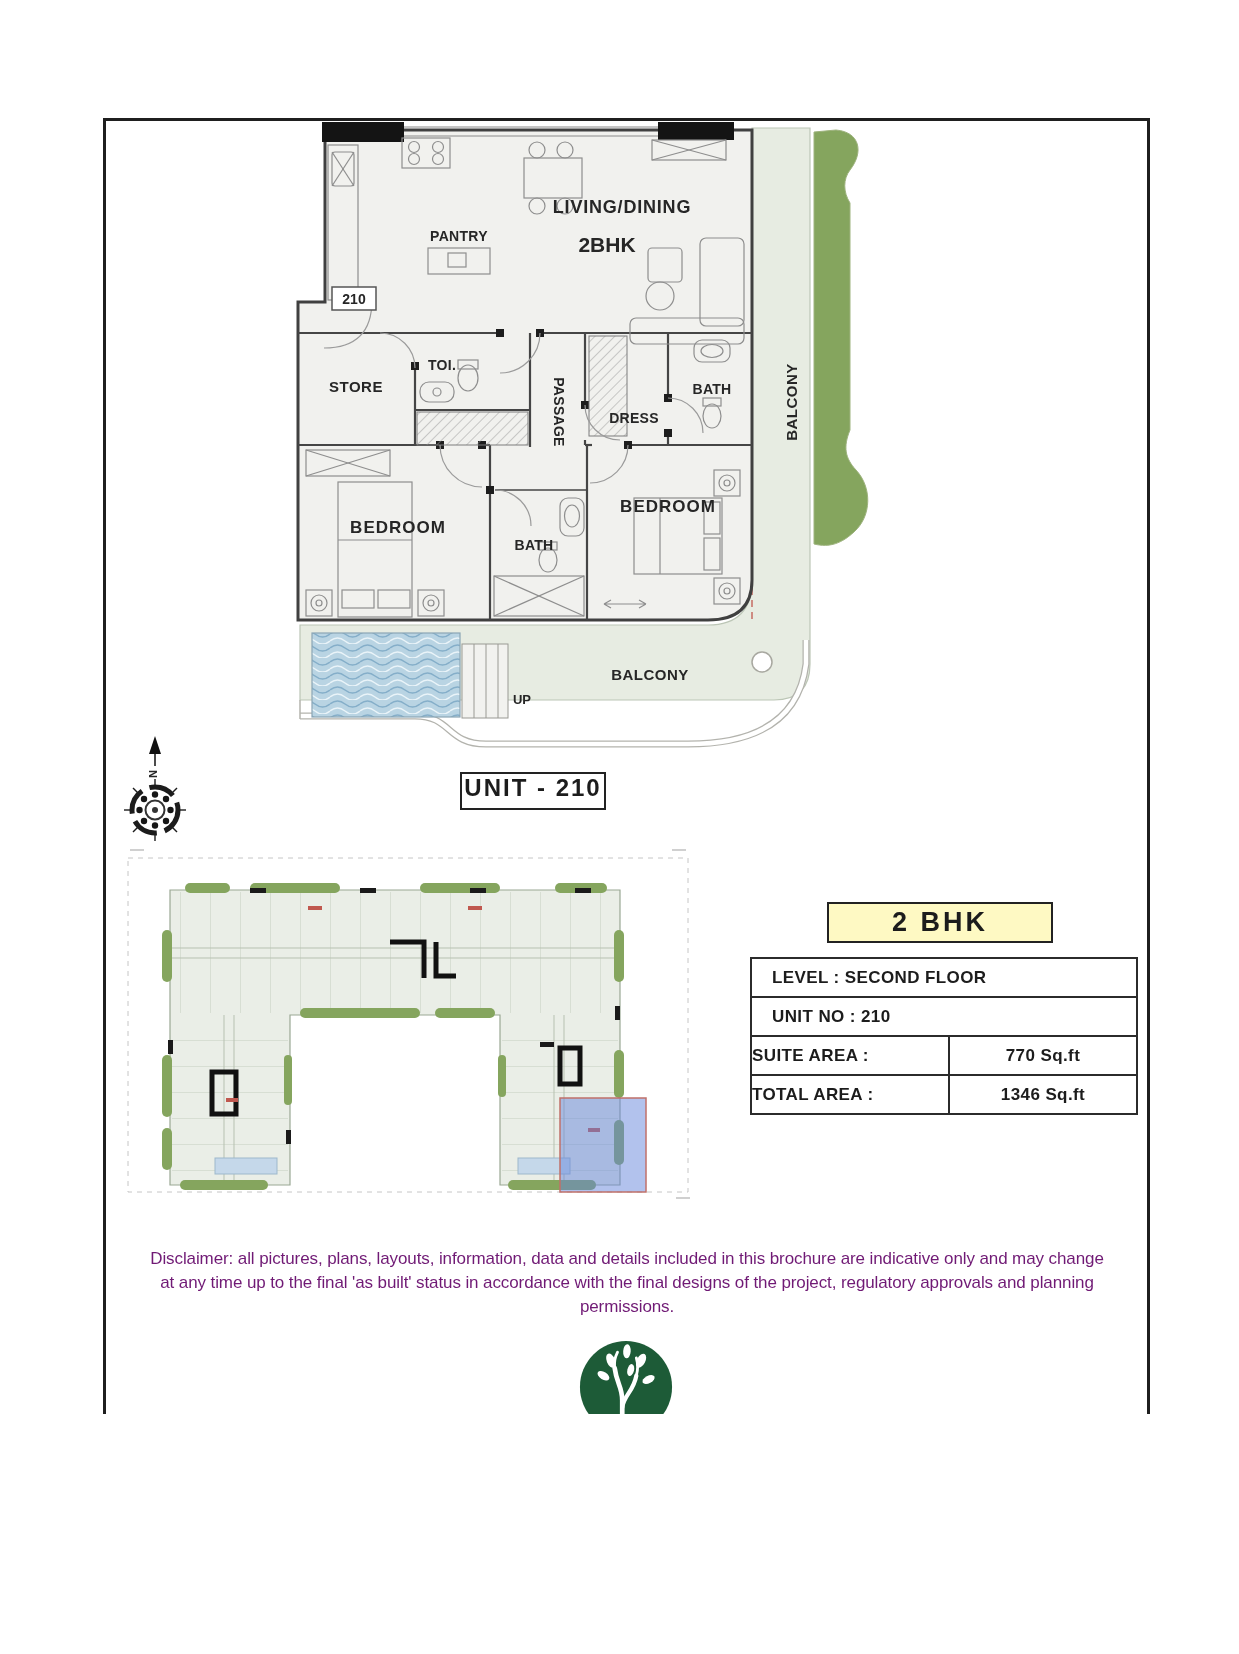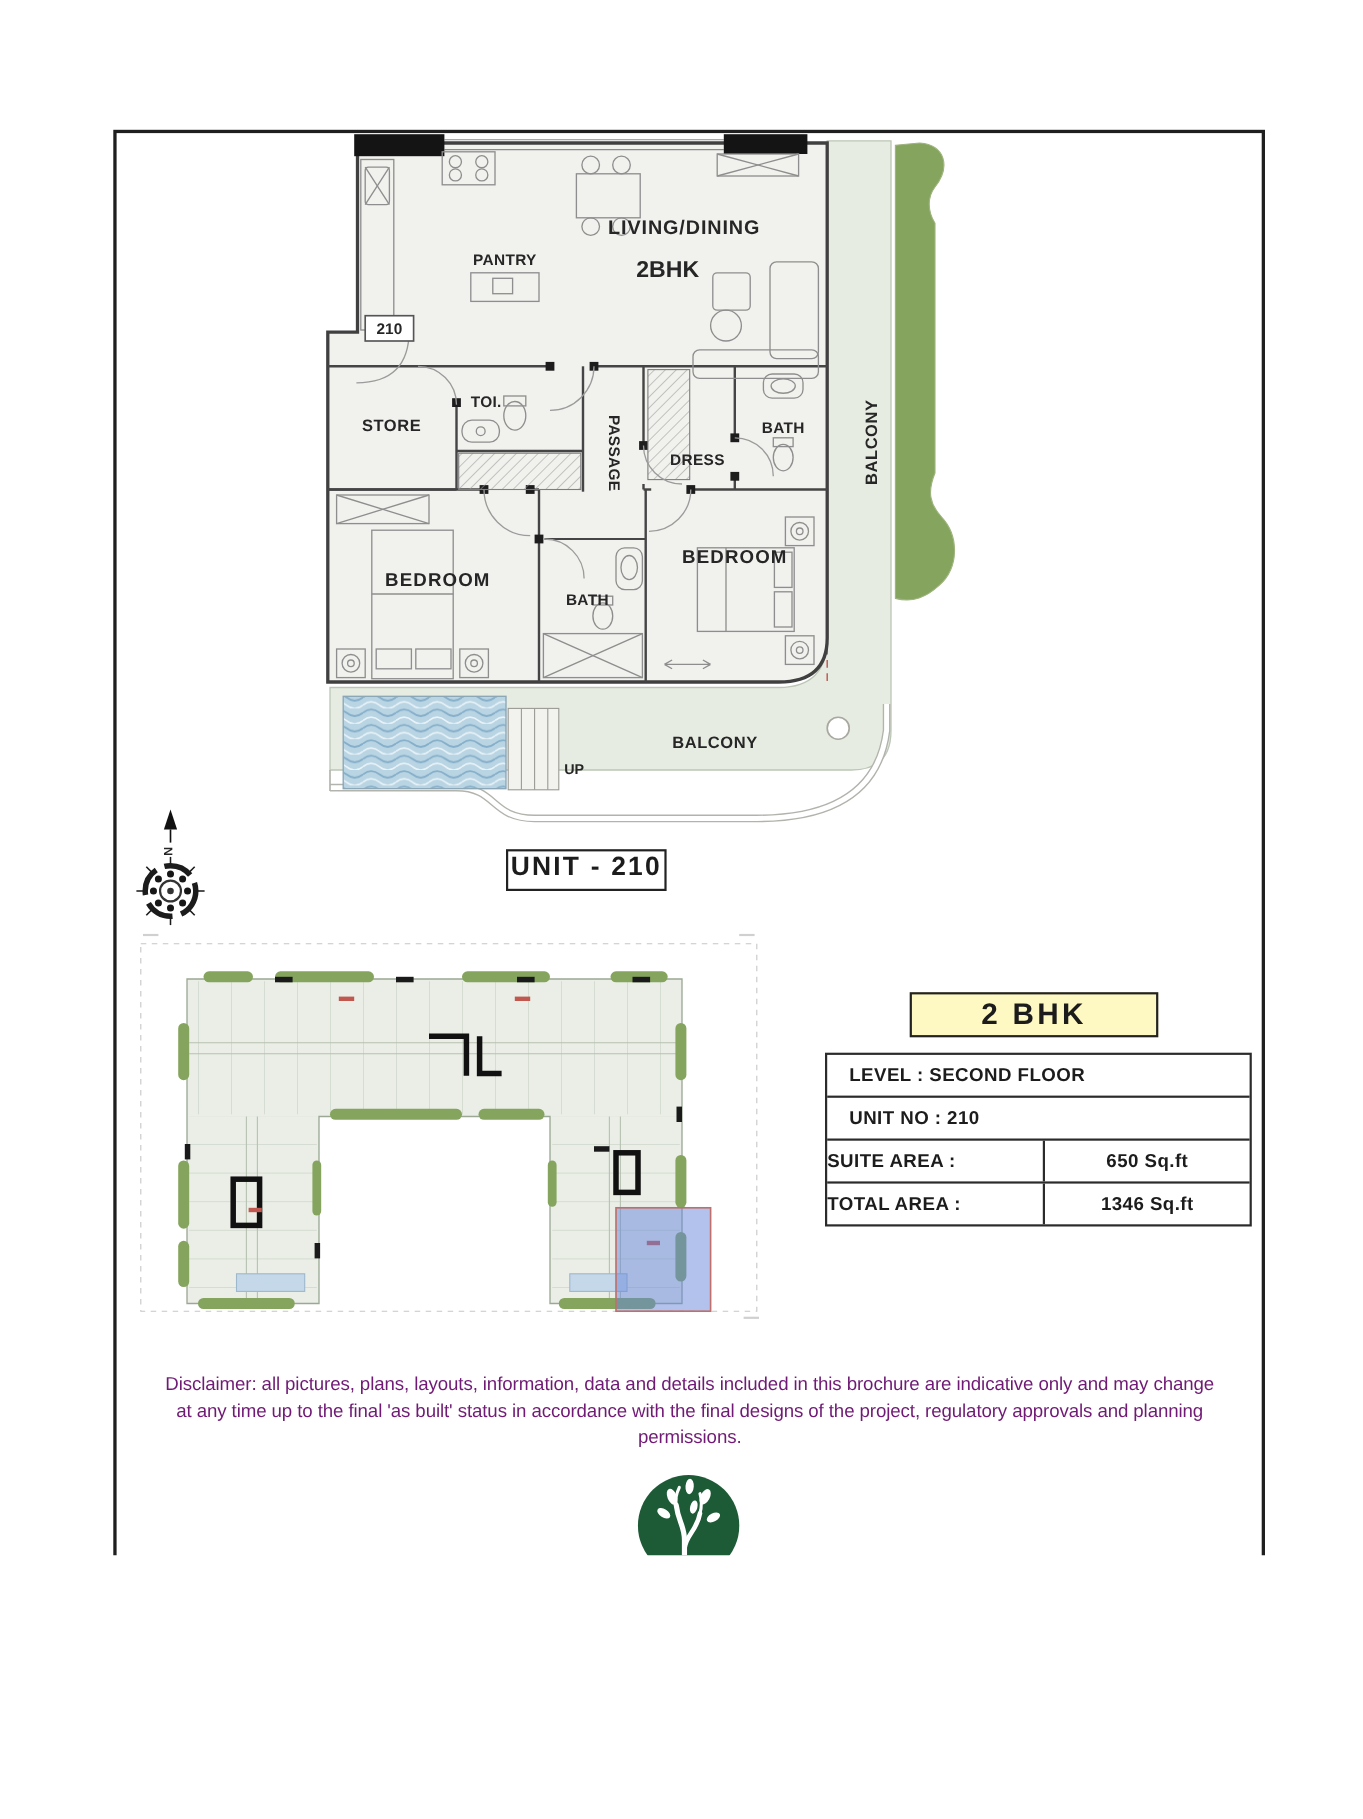--- a/index.html
+++ b/index.html
@@ -343,21 +343,21 @@
 
   <div class="info-table">
     <div class="it-row full">
       <span>LEVEL : SECOND FLOOR</span>
     </div>
     <div class="it-row full">
       <span>UNIT NO : 210</span>
     </div>
     <div class="it-row">
       <span class="it-label">SUITE AREA :</span>
-      <span class="it-value">650 Sq.ft</span>
+      <span class="it-value">770 Sq.ft</span>
     </div>
     <div class="it-row">
       <span class="it-label">TOTAL AREA :</span>
       <span class="it-value">1346 Sq.ft</span>
     </div>
   </div>
 
   <div class="disclaimer">Disclaimer: all pictures, plans, layouts, information, data and details included in this brochure are indicative only and may change at any time up to the final 'as built' status in accordance with the final designs of the project, regulatory approvals and planning permissions.</div>
 
   <div class="logo">

